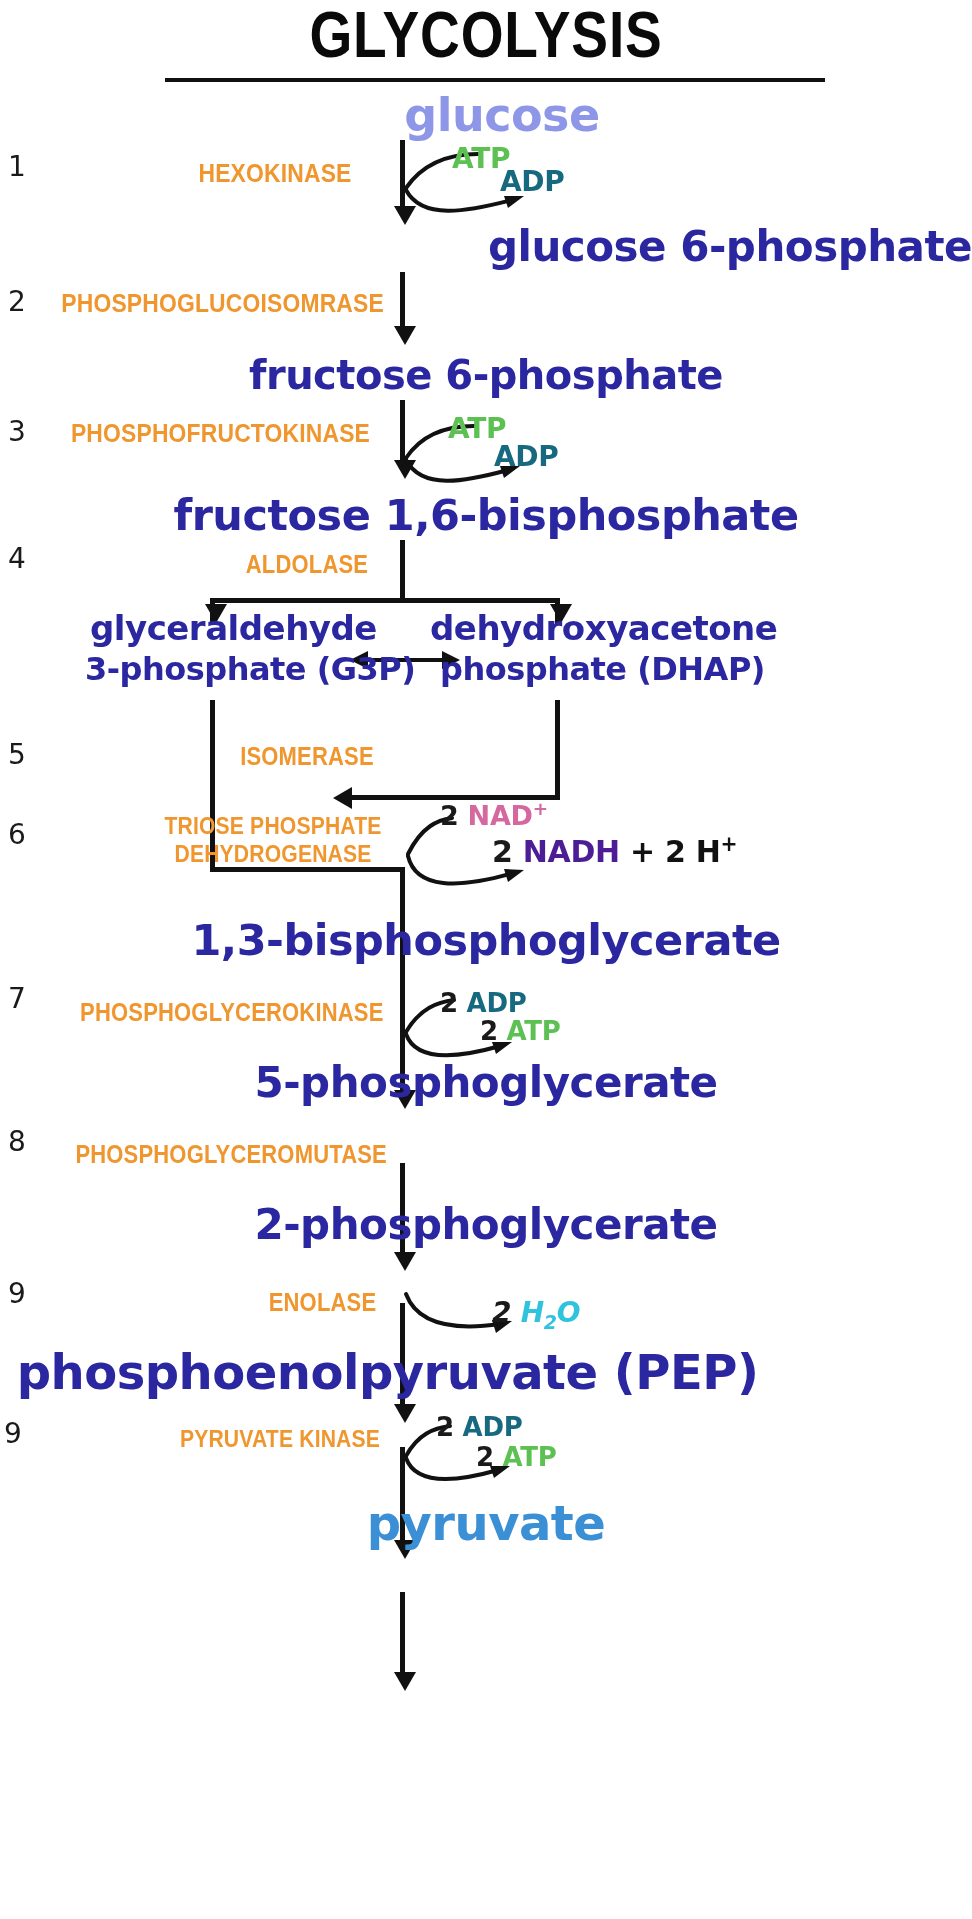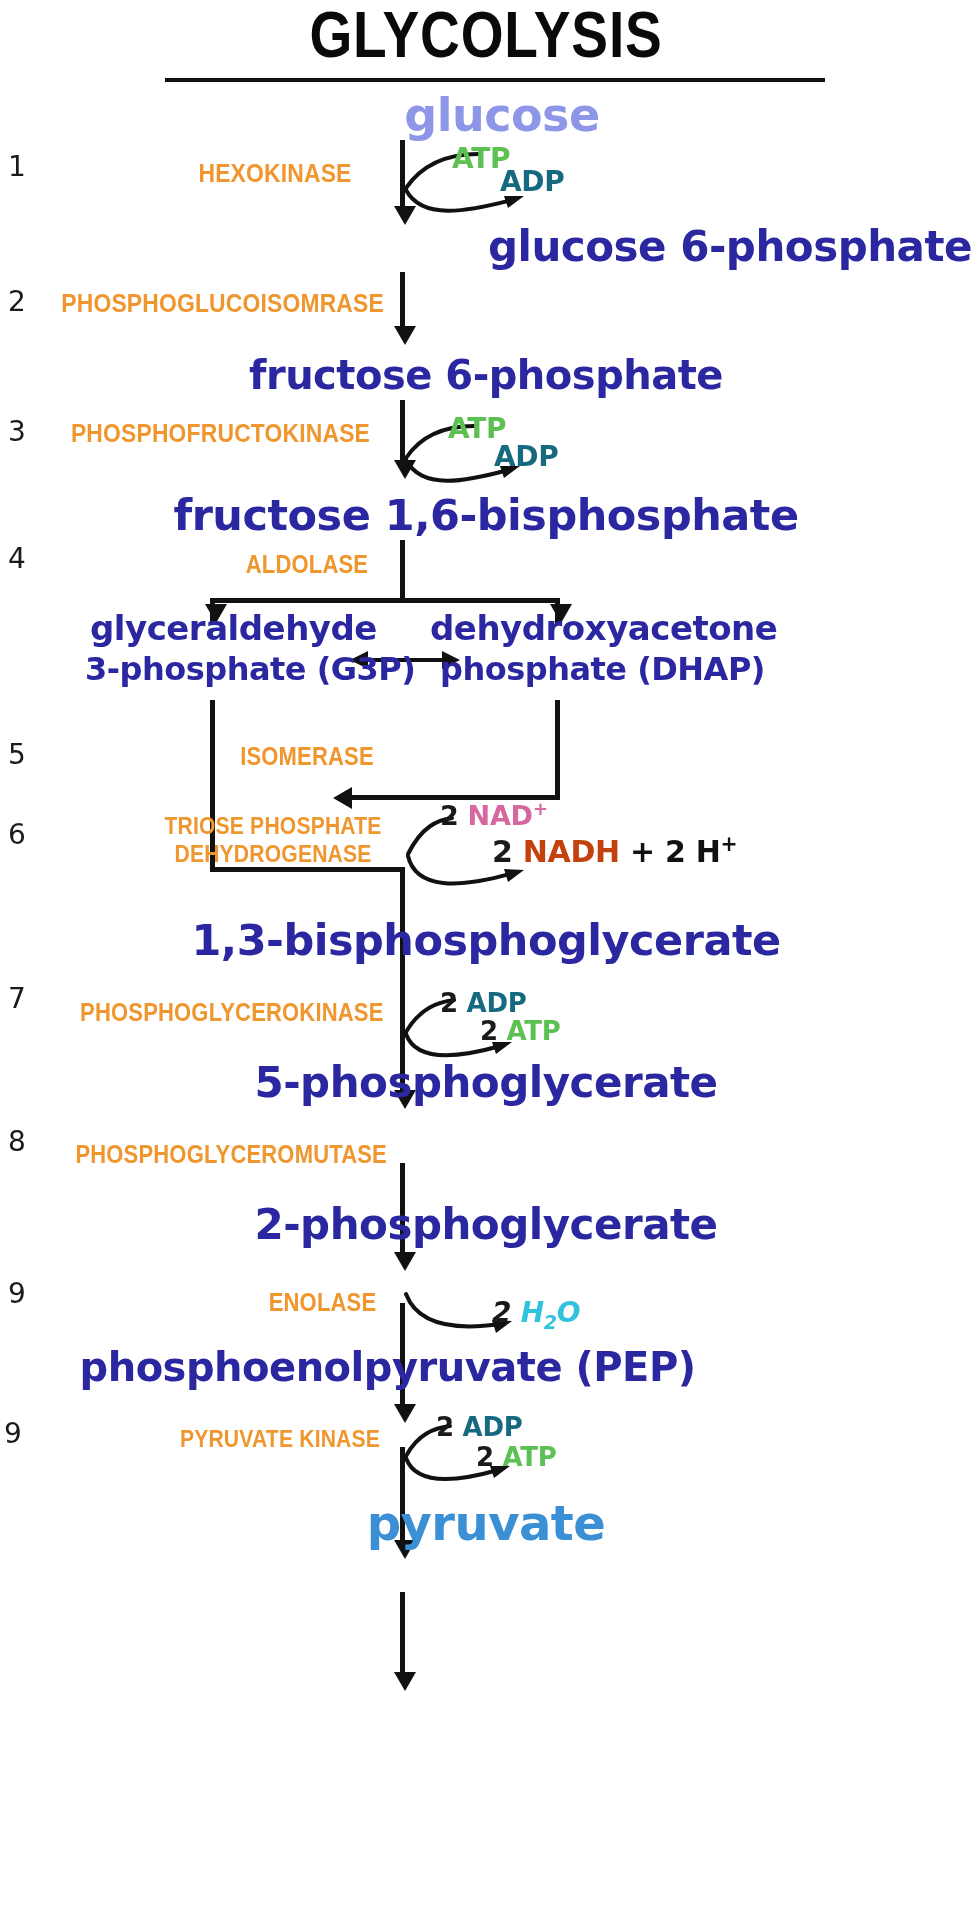--- a/index.html
+++ b/index.html
@@ -81,21 +81,21 @@
     position: absolute;
     font-family: "DejaVu Sans", sans-serif;
     font-weight: 600;
     white-space: nowrap;
     letter-spacing: -0.3px;
   }
   .c-atp  { color: #5fc košík; }
   .c-atp  { color: #5cc152; }
   .c-adp  { color: #16697f; }
   .c-nadp { color: #d4689f; }
-  .c-nadh { color: #c2410c; margin-top: 32px; }
+  .c-nadh { color: #4c1d95; margin-top: 32px; }
   .c-h2o  { color: #31c3dd; }
   .c-blk  { color: #111111; }
   .c-num  { color: #1a1a1a; }
 
   
   .vline {
     position: absolute;
     width: 5px;
     background: #111111;
   }
@@ -217,21 +217,21 @@
 
   <div class="metab" style="left:430px; top:608px; width:300px; text-align:center; font-size:34px;">dehydroxyacetone</div>
   <div class="metab" style="left:440px; top:650px; width:285px; text-align:center; font-size:32px;">phosphate (DHAP)</div>
 
   <div class="metab" style="left:0; top:915px; width:972px; text-align:center; font-size:43px;">1,3-bisphosphoglycerate</div>
 
   <div class="metab" style="left:0; top:1058px; width:972px; text-align:center; font-size:42px;">5-phosphoglycerate</div>
 
   <div class="metab" style="left:0; top:1200px; width:972px; text-align:center; font-size:42px;">2-phosphoglycerate</div>
 
-  <div class="metab" style="left:0; top:1344px; width:775px; text-align:center; font-size:40px;">phosphoenolpyruvate (PEP)</div>
+  <div class="metab" style="left:0; top:1344px; width:775px; text-align:center; font-size:48px;">phosphoenolpyruvate (PEP)</div>
 
   <div class="metab" style="left:0; top:1466px; width:972px; text-align:center; font-size:48px; color:#3b8fd4; font-weight:700;margin-top:29px;">pyruvate</div>
 
   <div class="enzyme" style="left:155px; top:158px; width:240px; font-size:26px;">HEXOKINASE</div>
 
   <div class="enzyme" style="left:40px; top:288px; width:355px; font-size:26px;">PHOSPHOGLUCOISOMRASE</div>
 
   <div class="enzyme" style="left:48px; top:418px; width:345px; font-size:26px;">PHOSPHOFRUCTOKINASE</div>
 
   <div class="enzyme" style="left:218px; top:550px; width:178px; font-size:25px;">ALDOLASE</div>

